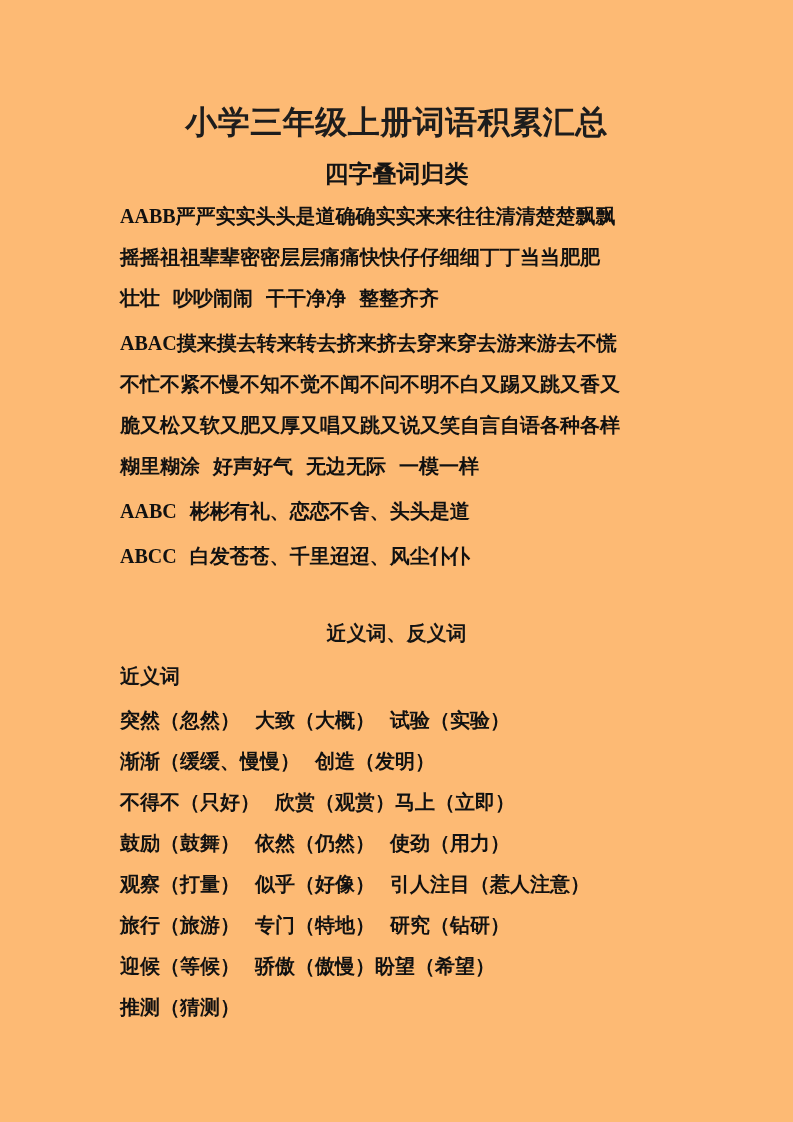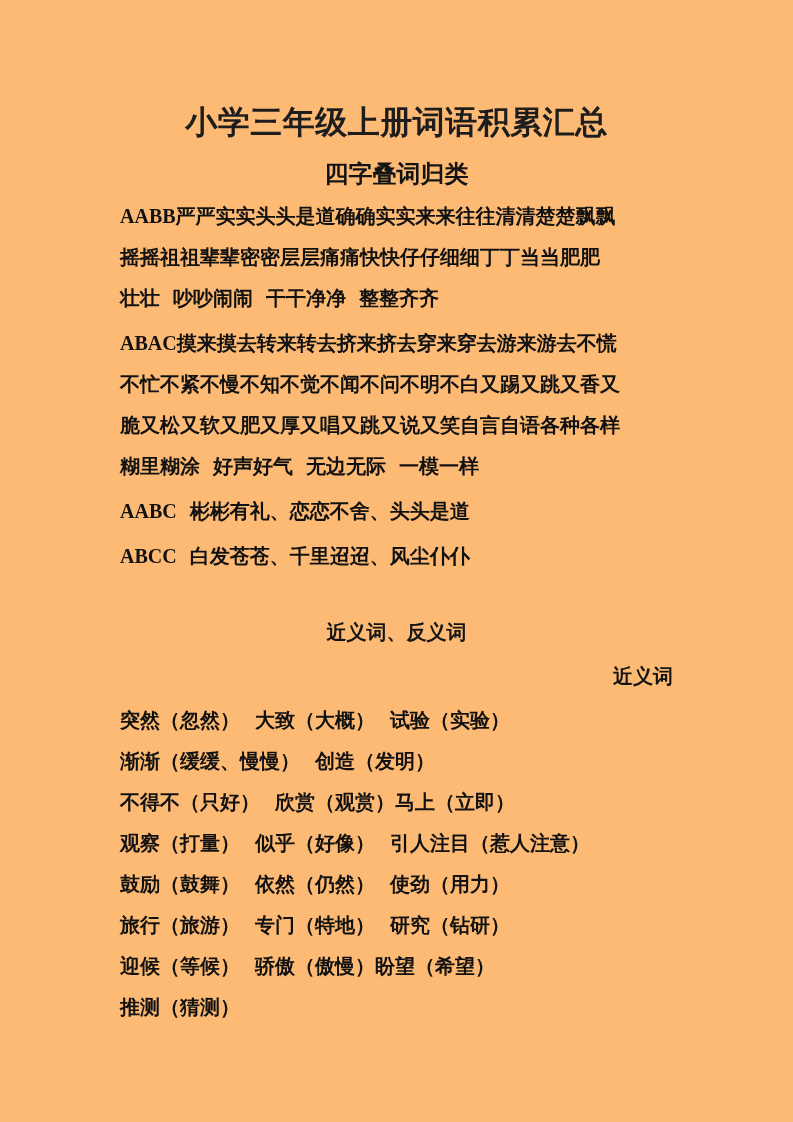--- a/index.html
+++ b/index.html
@@ -52,34 +52,34 @@
     white-space: nowrap;
   }
   
   .jline {
     display: flex;
     word-spacing: 0;
   }
   .jline span { flex: 0 0 auto; }
   .sec2-heading {
     margin: 36px 0 0 0;
-    font-family: Liberation Mono, monospace;
+    font-family: Liberation Serif, serif;
     font-weight: 700;
     font-size: 20px;
     line-height: 41px;
     text-align: center;
     color: #141414;
   }
   .sec2-subheading {
     margin: 2px 0 3px 0;
     font-family: "Liberation Serif", serif;
     font-weight: 700;
     font-size: 20px;
     line-height: 41px;
-    text-align: right;
+    text-align: left;
     color: #141414;
   }
   .row {
     font-family: "Liberation Serif", serif;
     font-weight: 700;
     font-size: 20px;
     line-height: 41px;
     color: #111111;
     word-spacing: 10px;
     white-space: nowrap;
@@ -153,20 +153,20 @@
     <div class="line">ABCC 白发苍苍、千里迢迢、风尘仆仆</div>
   </div>
 
   <h2 class="sec2-heading">近义词、反义词</h2>
   <h3 class="sec2-subheading">近义词</h3>
 
   <div>
     <div class="row">突然（忽然） 大致（大概） 试验（实验）</div>
     <div class="row">渐渐（缓缓、慢慢） 创造（发明）</div>
     <div class="row">不得不（只好） 欣赏（观赏）马上（立即）</div>
+    <div class="row">鼓励（鼓舞） 依然（仍然） 使劲（用力）</div>
     <div class="row">观察（打量） 似乎（好像） 引人注目（惹人注意）</div>
-    <div class="row">鼓励（鼓舞） 依然（仍然） 使劲（用力）</div>
     <div class="row">旅行（旅游） 专门（特地） 研究（钻研）</div>
     <div class="row">迎候（等候） 骄傲（傲慢）盼望（希望）</div>
     <div class="row">推测（猜测）</div>
   </div>
 
 </div>
 
 </body></html>

